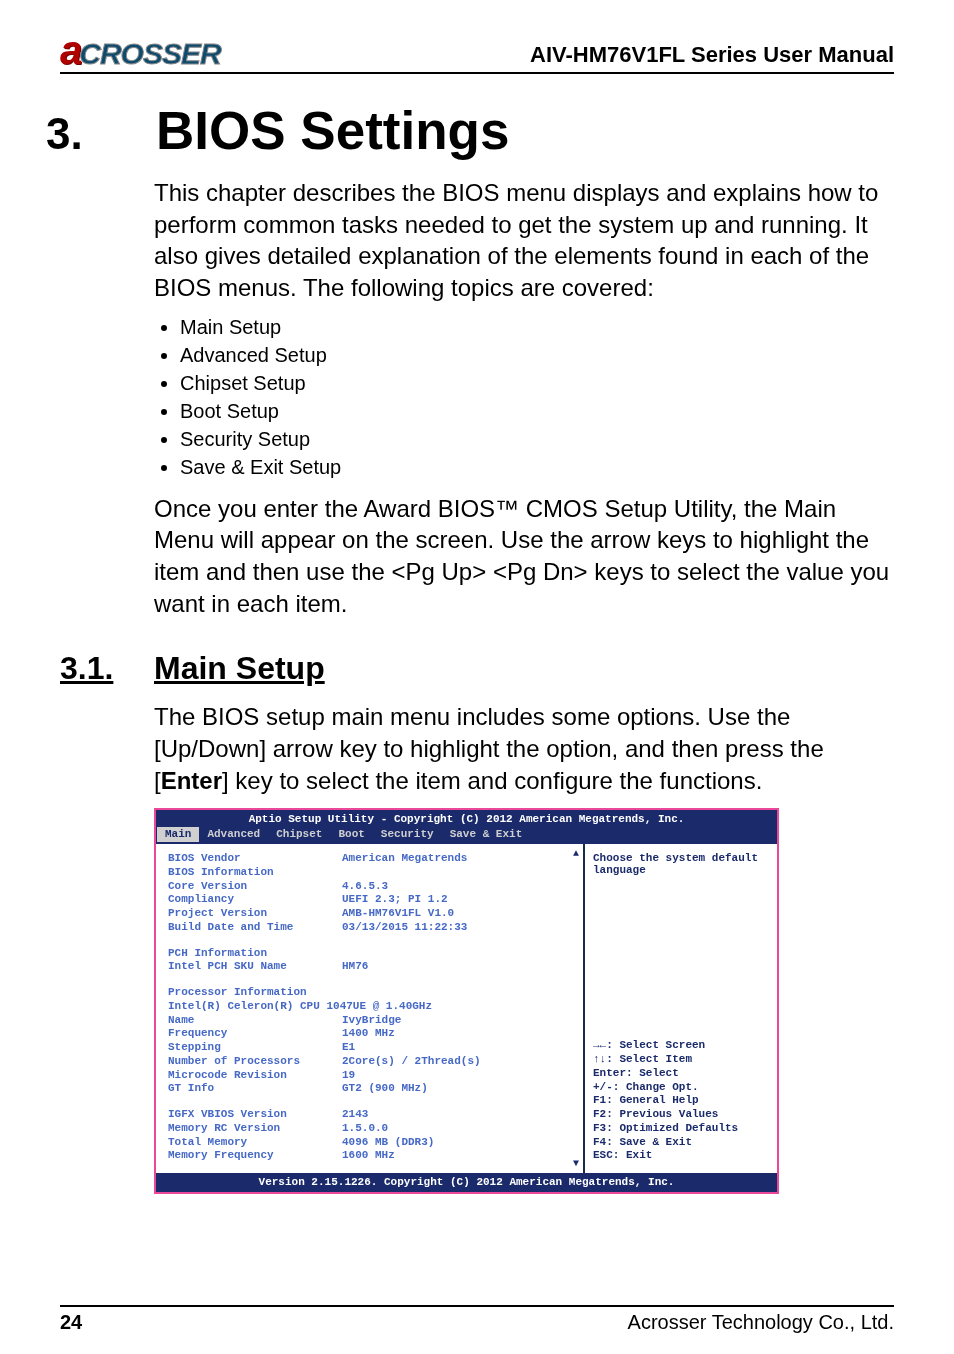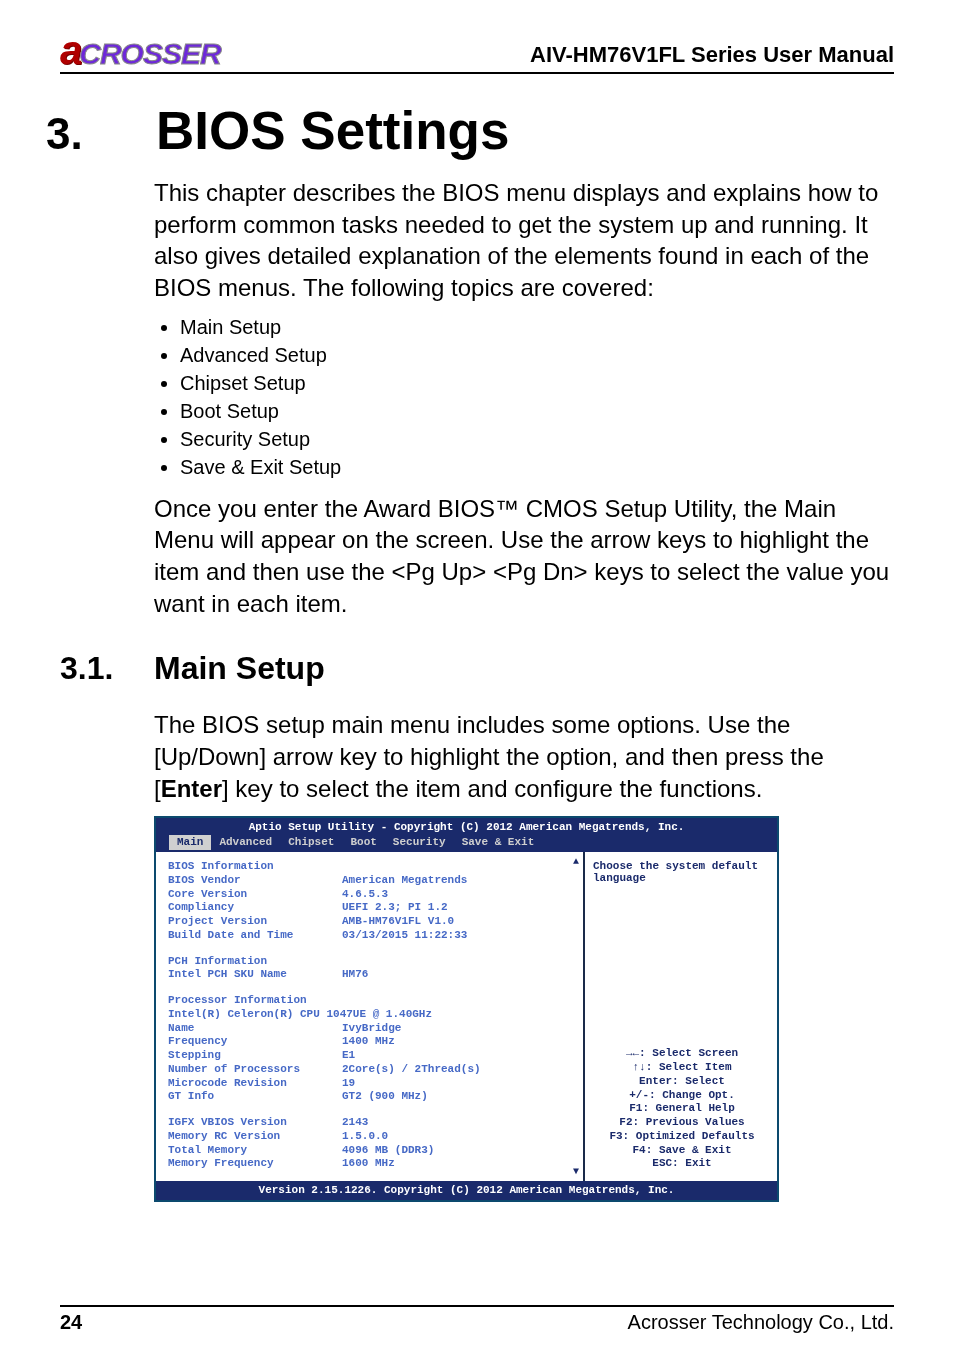--- a/index.html
+++ b/index.html
@@ -32,21 +32,21 @@
     font-style: italic;
     letter-spacing: -1px;
   }
   .logo .red {
     color: #b00000;
     font-size: 40px;
     line-height: 1;
     text-shadow: 1px 1px 0 #700;
   }
   .logo .gray {
-    color: #6d28d9;
+    color: #0c4a6e;
     font-size: 30px;
     line-height: 1;
     -webkit-text-stroke: 1px #888;
     margin-left: -2px;
   }
   .manual-title {
     font-weight: bold;
     font-size: 22px;
     margin-bottom: 2px;
     text-align: right;
@@ -81,56 +81,57 @@
     margin-top: 0;
     margin-bottom: 14px;
   }
   ul.bullets li {
     margin-bottom: 5px;
   }
   .subchapter {
     display: flex;
     align-items: center;
     margin-top: 31px;
-    margin-bottom: 22px;
+    margin-bottom: 14px;
+    text-decoration: underline;
   }
   .subchapter .num {
     font-weight: bold;
     font-size: 32px;
     width: 94px;
   }
   .subchapter .title {
     font-weight: bold;
     font-size: 32px;
   }
   .body-text b {
     font-weight: bold;
   }
 
   
   .bios {
     margin-left: 94px;
     width: 621px;
-    border: 2px solid #0c4a6e;
+    border: 2px solid #ec4899;
     font-family: "Consolas", "Courier New", monospace;
     font-size: 11px;
     font-weight: bold;
     background: #fff;
   }
   .bios-topbar {
     background: #1a2a6b;
     color: #fff;
     text-align: center;
     padding: 2px 0 0 0;
     line-height: 1.35;
   }
   .bios-tabs {
     display: flex;
     color: #cfcfcf;
-    padding-left: 13px;
+    padding-left: 1px;
     padding-bottom: 2px;
     text-align: center;
   }
   .bios-tabs span {
     padding: 0 8px;
   }
   .bios-tabs .active {
     background: #d0d0d0;
     color: #1a2a6b;
   }
@@ -151,21 +152,21 @@
     position: relative;
     display: flex;
     flex-direction: column;
     justify-content: space-between;
   }
   .bios-row { display: flex; line-height: 1.25; }
   .bios-label { width: 174px; }
   .bios-val { flex: 1; }
   .bios-section { margin-top: 12px; }
   .bios-help-top { color: #1a2a6b; }
-  .bios-help-bot { color: #1a2a6b; line-height: 1.25; text-align: center; }
+  .bios-help-bot { color: #1a2a6b; line-height: 1.25; }
   .bios-scroll-arrow {
     color: #1a2a6b;
     position: absolute;
     right: 4px;
     font-size: 10px;
   }
   .bios-scroll-top { top: 4px; }
   .bios-scroll-bot { bottom: 4px; }
   .bios-bottombar {
     background: #1a2a6b;
@@ -239,25 +240,25 @@
         <span>Security</span>
         <span>Save &amp; Exit</span>
       </div>
     </div>
 
     <div class="bios-body">
       <div class="bios-left">
         <span class="bios-scroll-arrow bios-scroll-top">▲</span>
 
         <div class="bios-row">
-            <span class="bios-label">BIOS Information</span>
-          </div>
-        <div class="bios-row">
             <span class="bios-label">BIOS Vendor</span>
             <span class="bios-val">American Megatrends</span>
+          </div>
+        <div class="bios-row">
+            <span class="bios-label">BIOS Information</span>
           </div>
         <div class="bios-row">
             <span class="bios-label">Core Version</span>
             <span class="bios-val">4.6.5.3</span>
           </div>
         <div class="bios-row">
             <span class="bios-label">Compliancy</span>
             <span class="bios-val">UEFI 2.3; PI 1.2</span>
           </div>
         <div class="bios-row">

